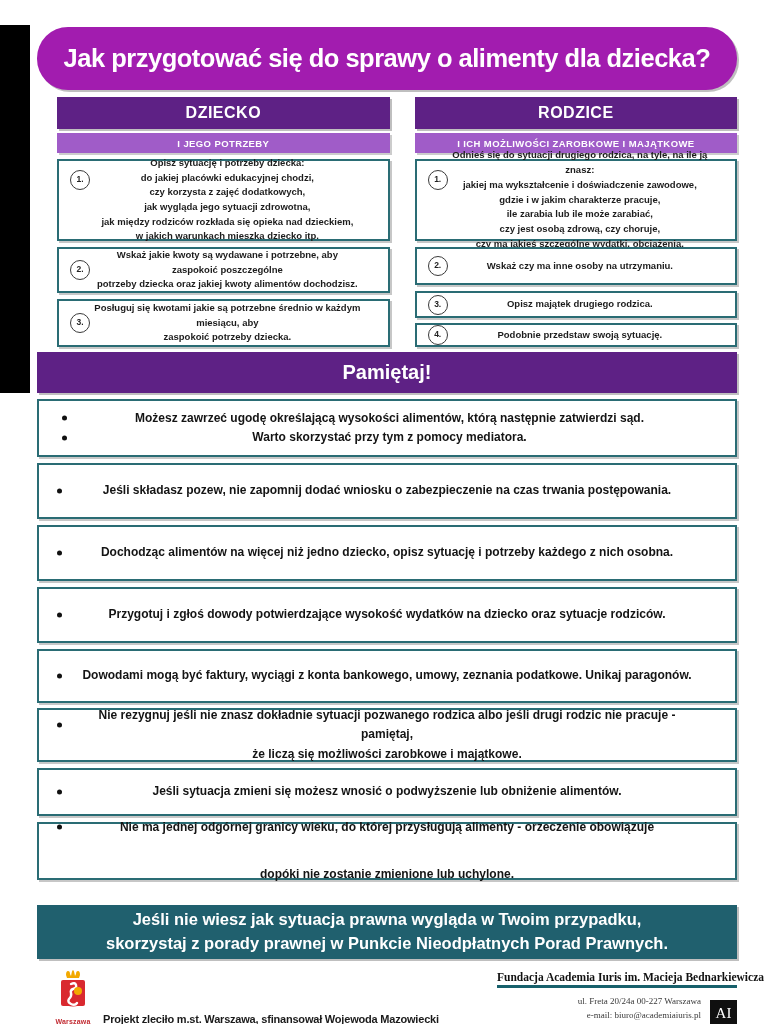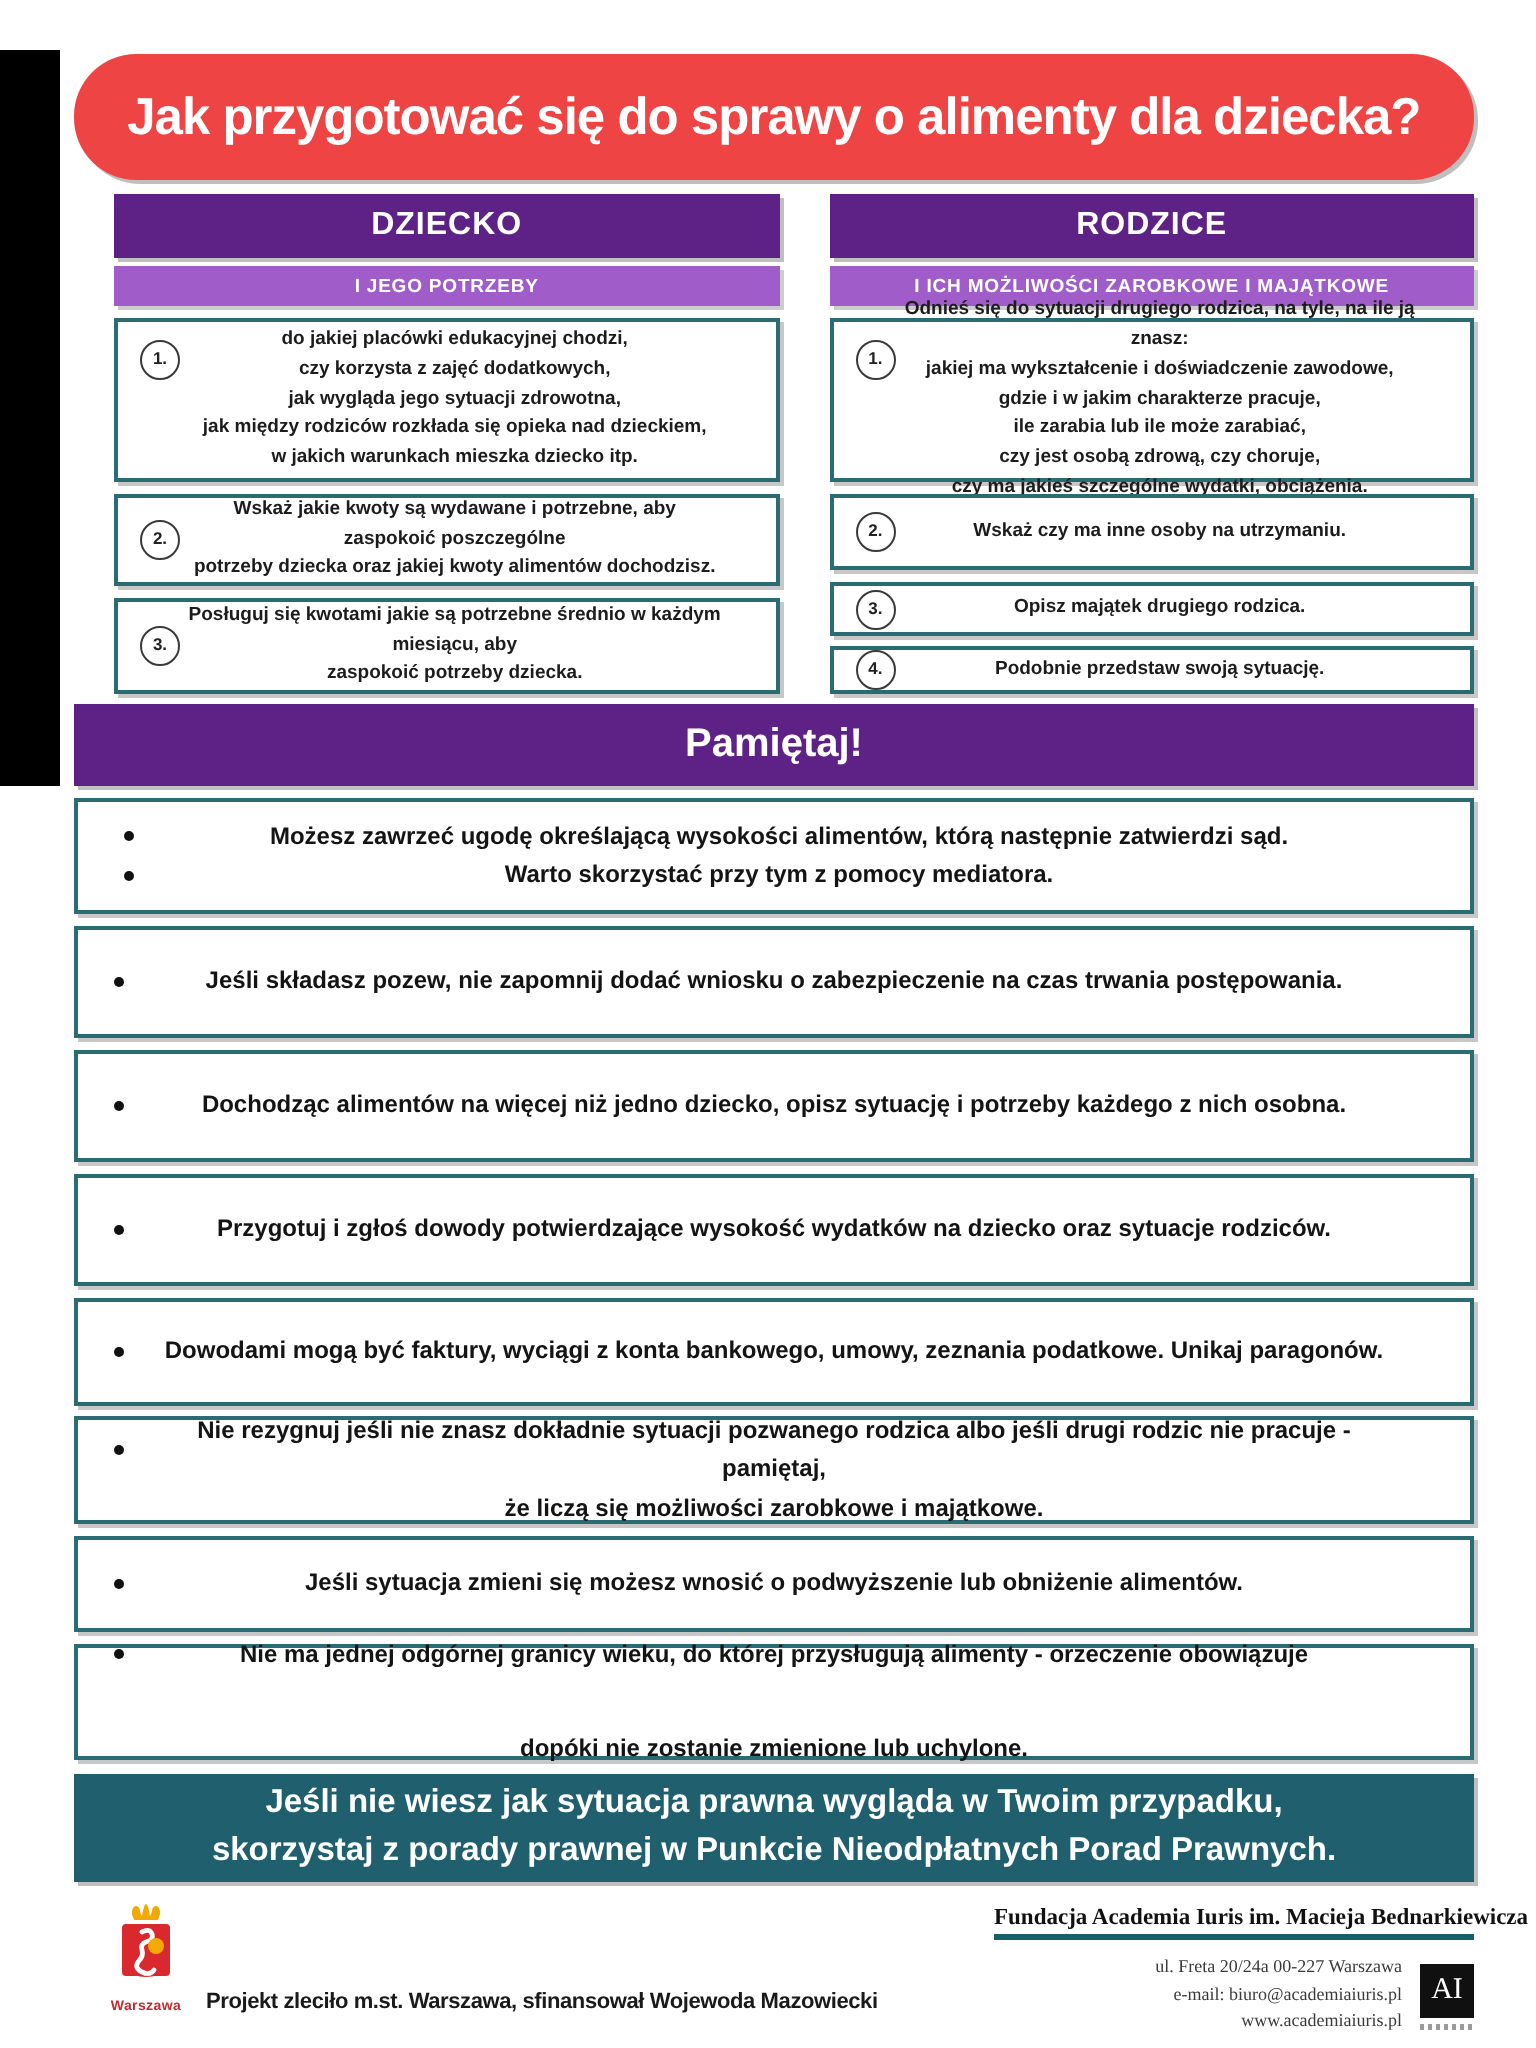--- a/index.html
+++ b/index.html
@@ -6,21 +6,21 @@
   body{
     width:768px;height:1024px;position:relative;overflow:hidden;
     background:#ffffff;
     font-family:"Liberation Sans",sans-serif;
     -webkit-font-smoothing:antialiased;
   }
   .black-bar{position:absolute;left:0;top:25px;width:30px;height:368px;background:#000;}
   .content{position:absolute;left:37px;top:27px;width:700px;}
 
   .title-banner{
-    height:63px;background:#ef4444;color:#fff;
+    height:63px;background:#a21caf;color:#fff;
     display:flex;align-items:center;justify-content:center;
     box-shadow:2px 2px 0 rgba(0,0,0,.25);
     border-radius:31px;
   }
   .title-banner h1{
     margin:0;font-size:26px;font-weight:bold;letter-spacing:-0.5px;
     transform:scaleX(.98);white-space:nowrap;
   }
 
   .columns{display:flex;gap:5px;margin-top:7px;align-items:flex-start;}
@@ -84,21 +84,21 @@
   .n0{height:58px;padding-left:47px;}
   .n1{height:56px;}
   .n2{height:56px;}
   .n3{height:56px;}
   .n4{height:54px;margin-top:6px;}
   .n5{height:54px;margin-top:5px;}
   .n6{height:48px;}
   .n7{height:58px;gap:28px;}
 
   .advice{
-    height:54px;margin-top:7px;background:#20606e;color:#fff;
+    height:54px;margin-top:25px;background:#20606e;color:#fff;
     display:flex;flex-direction:column;align-items:center;justify-content:center;
     font-size:16.5px;font-weight:bold;line-height:1.45;
     box-shadow:2px 2px 0 rgba(0,0,0,.25);
   }
 
   .footer{position:relative;margin-top:8px;height:78px;}
   .warsaw{position:absolute;left:13px;top:2px;width:46px;text-align:center;}
   .warsaw svg{display:block;margin:0 auto;}
   .warsaw-label{font-size:7px;font-weight:bold;color:#c22b32;margin-top:1px;letter-spacing:.2px;}
   .credit{
@@ -137,20 +137,21 @@
 
   <div class="columns">
 
     <section class="col col-child">
       <div class="col-header">DZIECKO</div>
       <div class="col-subheader">I JEGO POTRZEBY</div>
 
       <div class="item tall c-i1">
         <span class="num-circle">1.</span>
         <div class="item-text">
+          <div class="b">Opisz sytuację i potrzeby dziecka:</div>
           <div>do jakiej placówki edukacyjnej chodzi,</div>
           <div>czy korzysta z zajęć dodatkowych,</div>
           <div>jak wygląda jego sytuacji zdrowotna,</div>
           <div>jak między rodziców rozkłada się opieka nad dzieckiem,</div>
           <div>w jakich warunkach mieszka dziecko itp.</div>
         </div>
       </div>
 
       <div class="item short c-i2">
         <span class="num-circle">2.</span>

